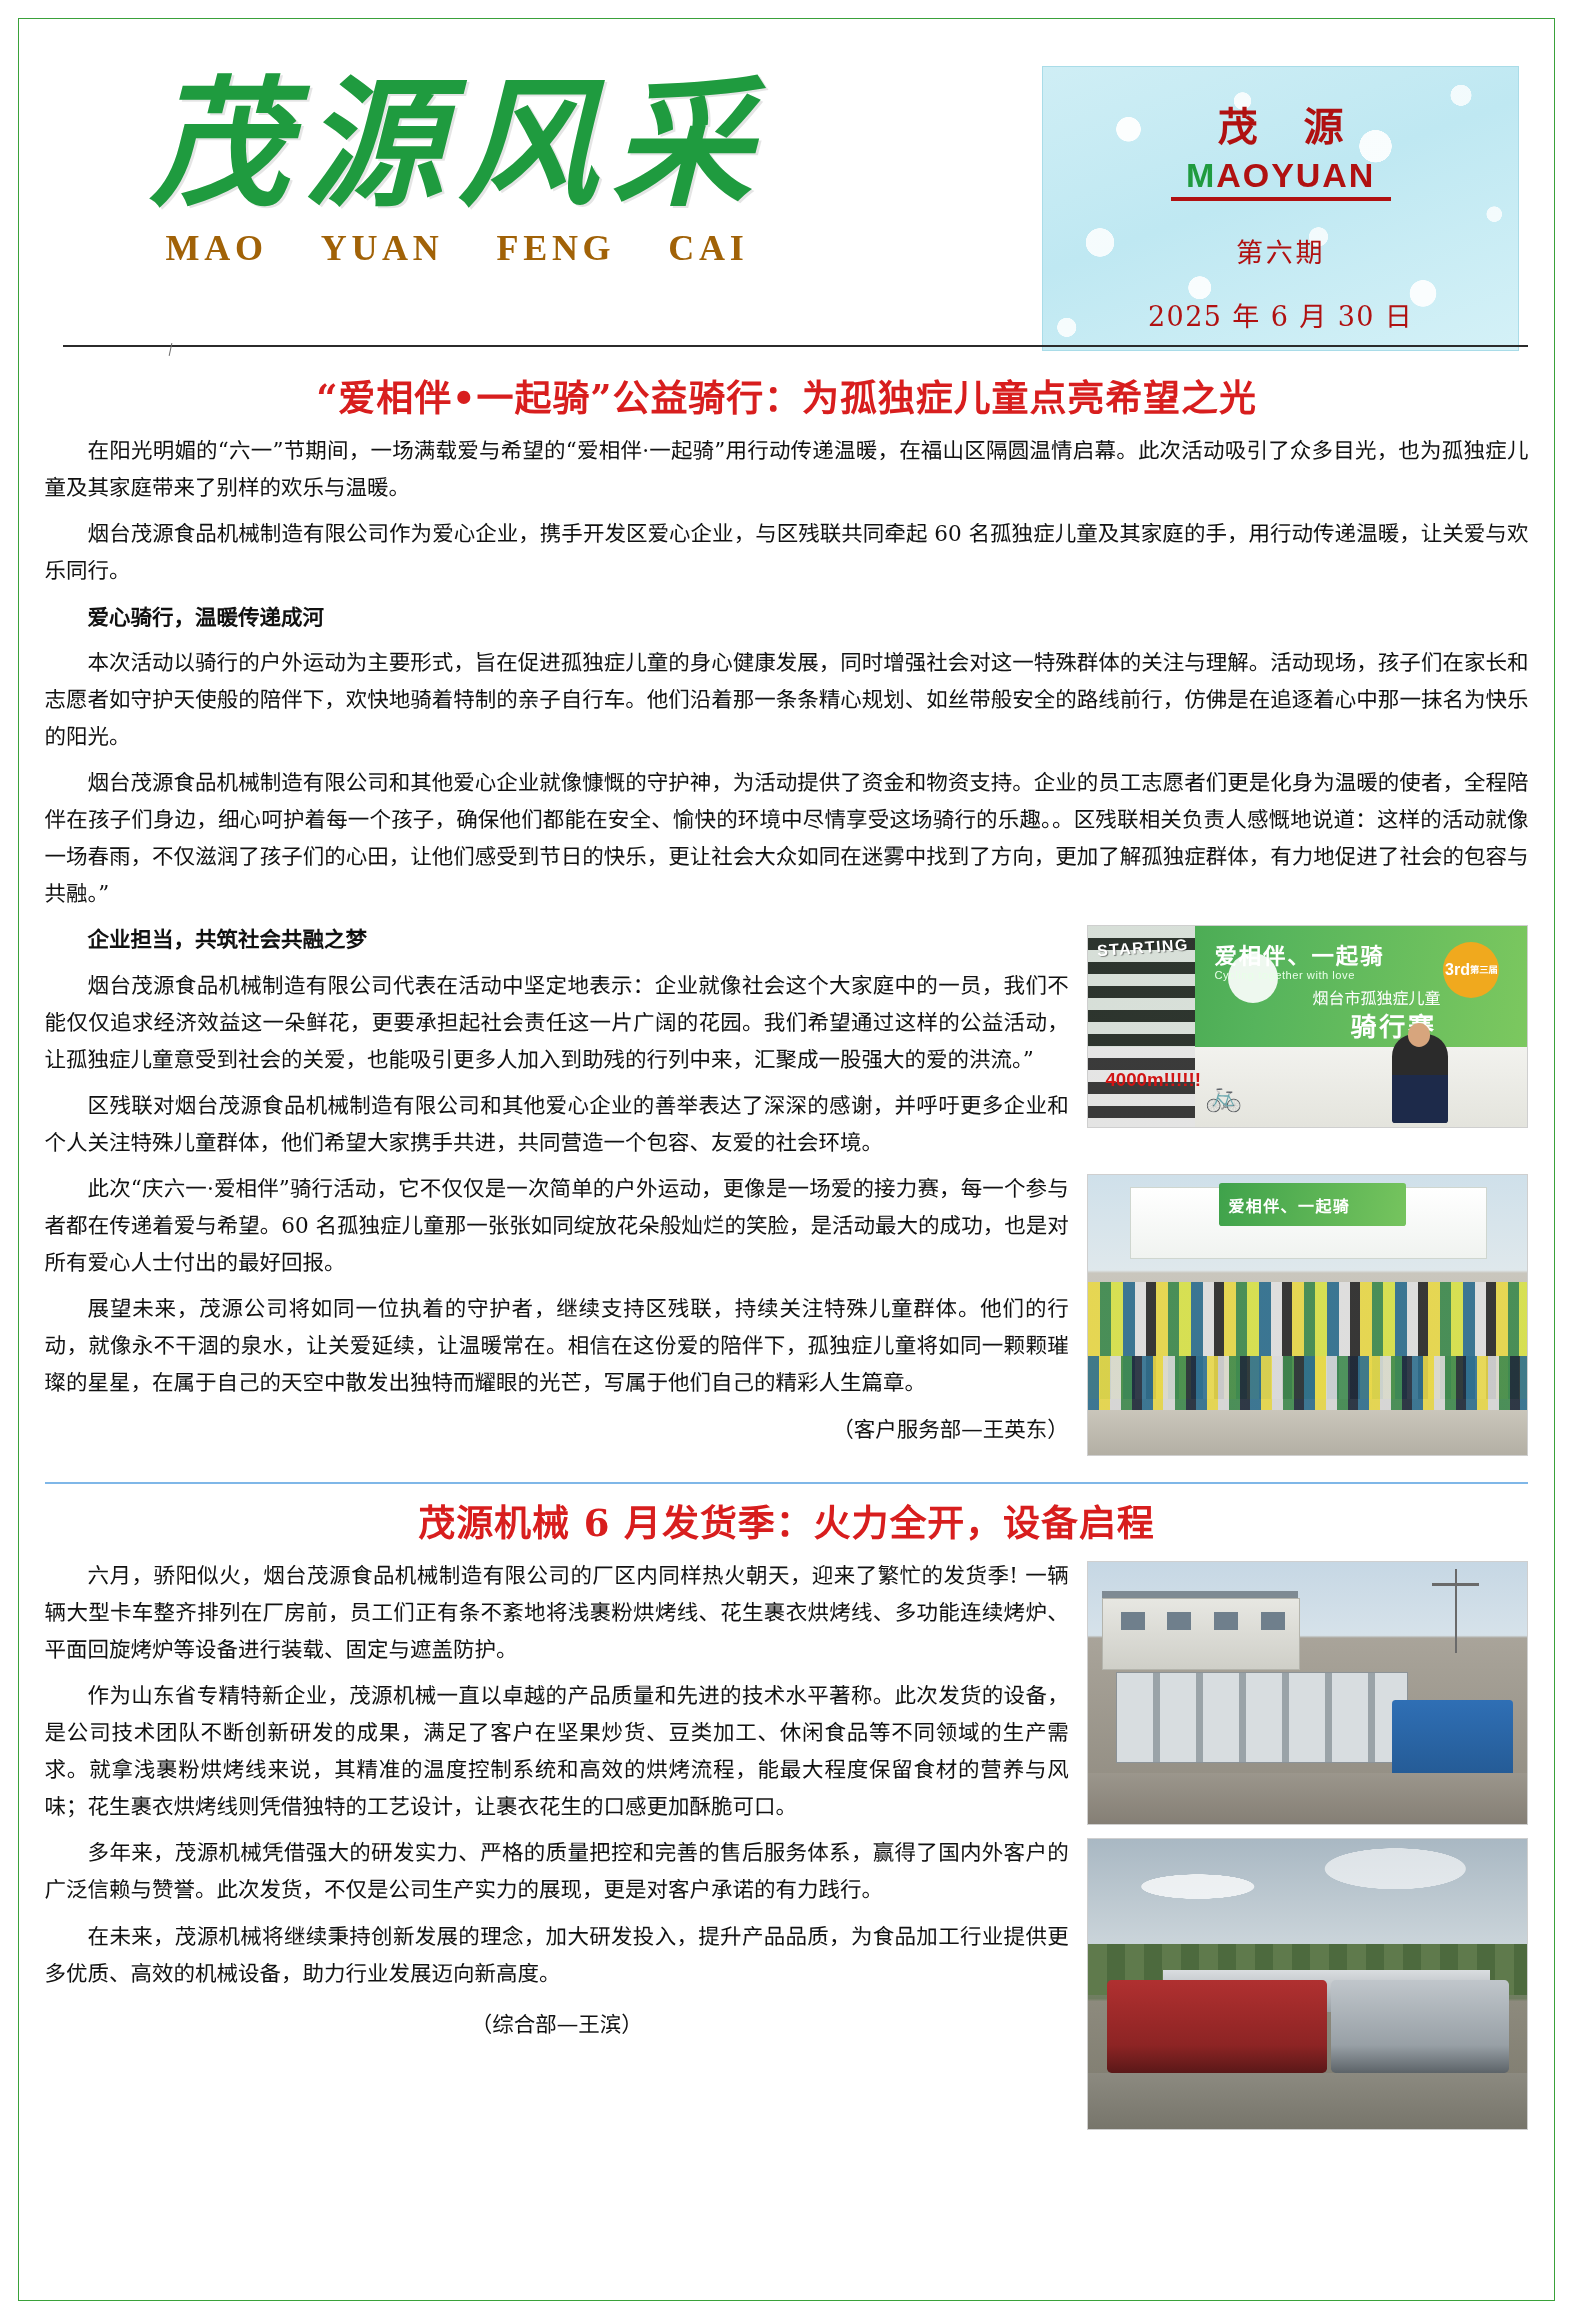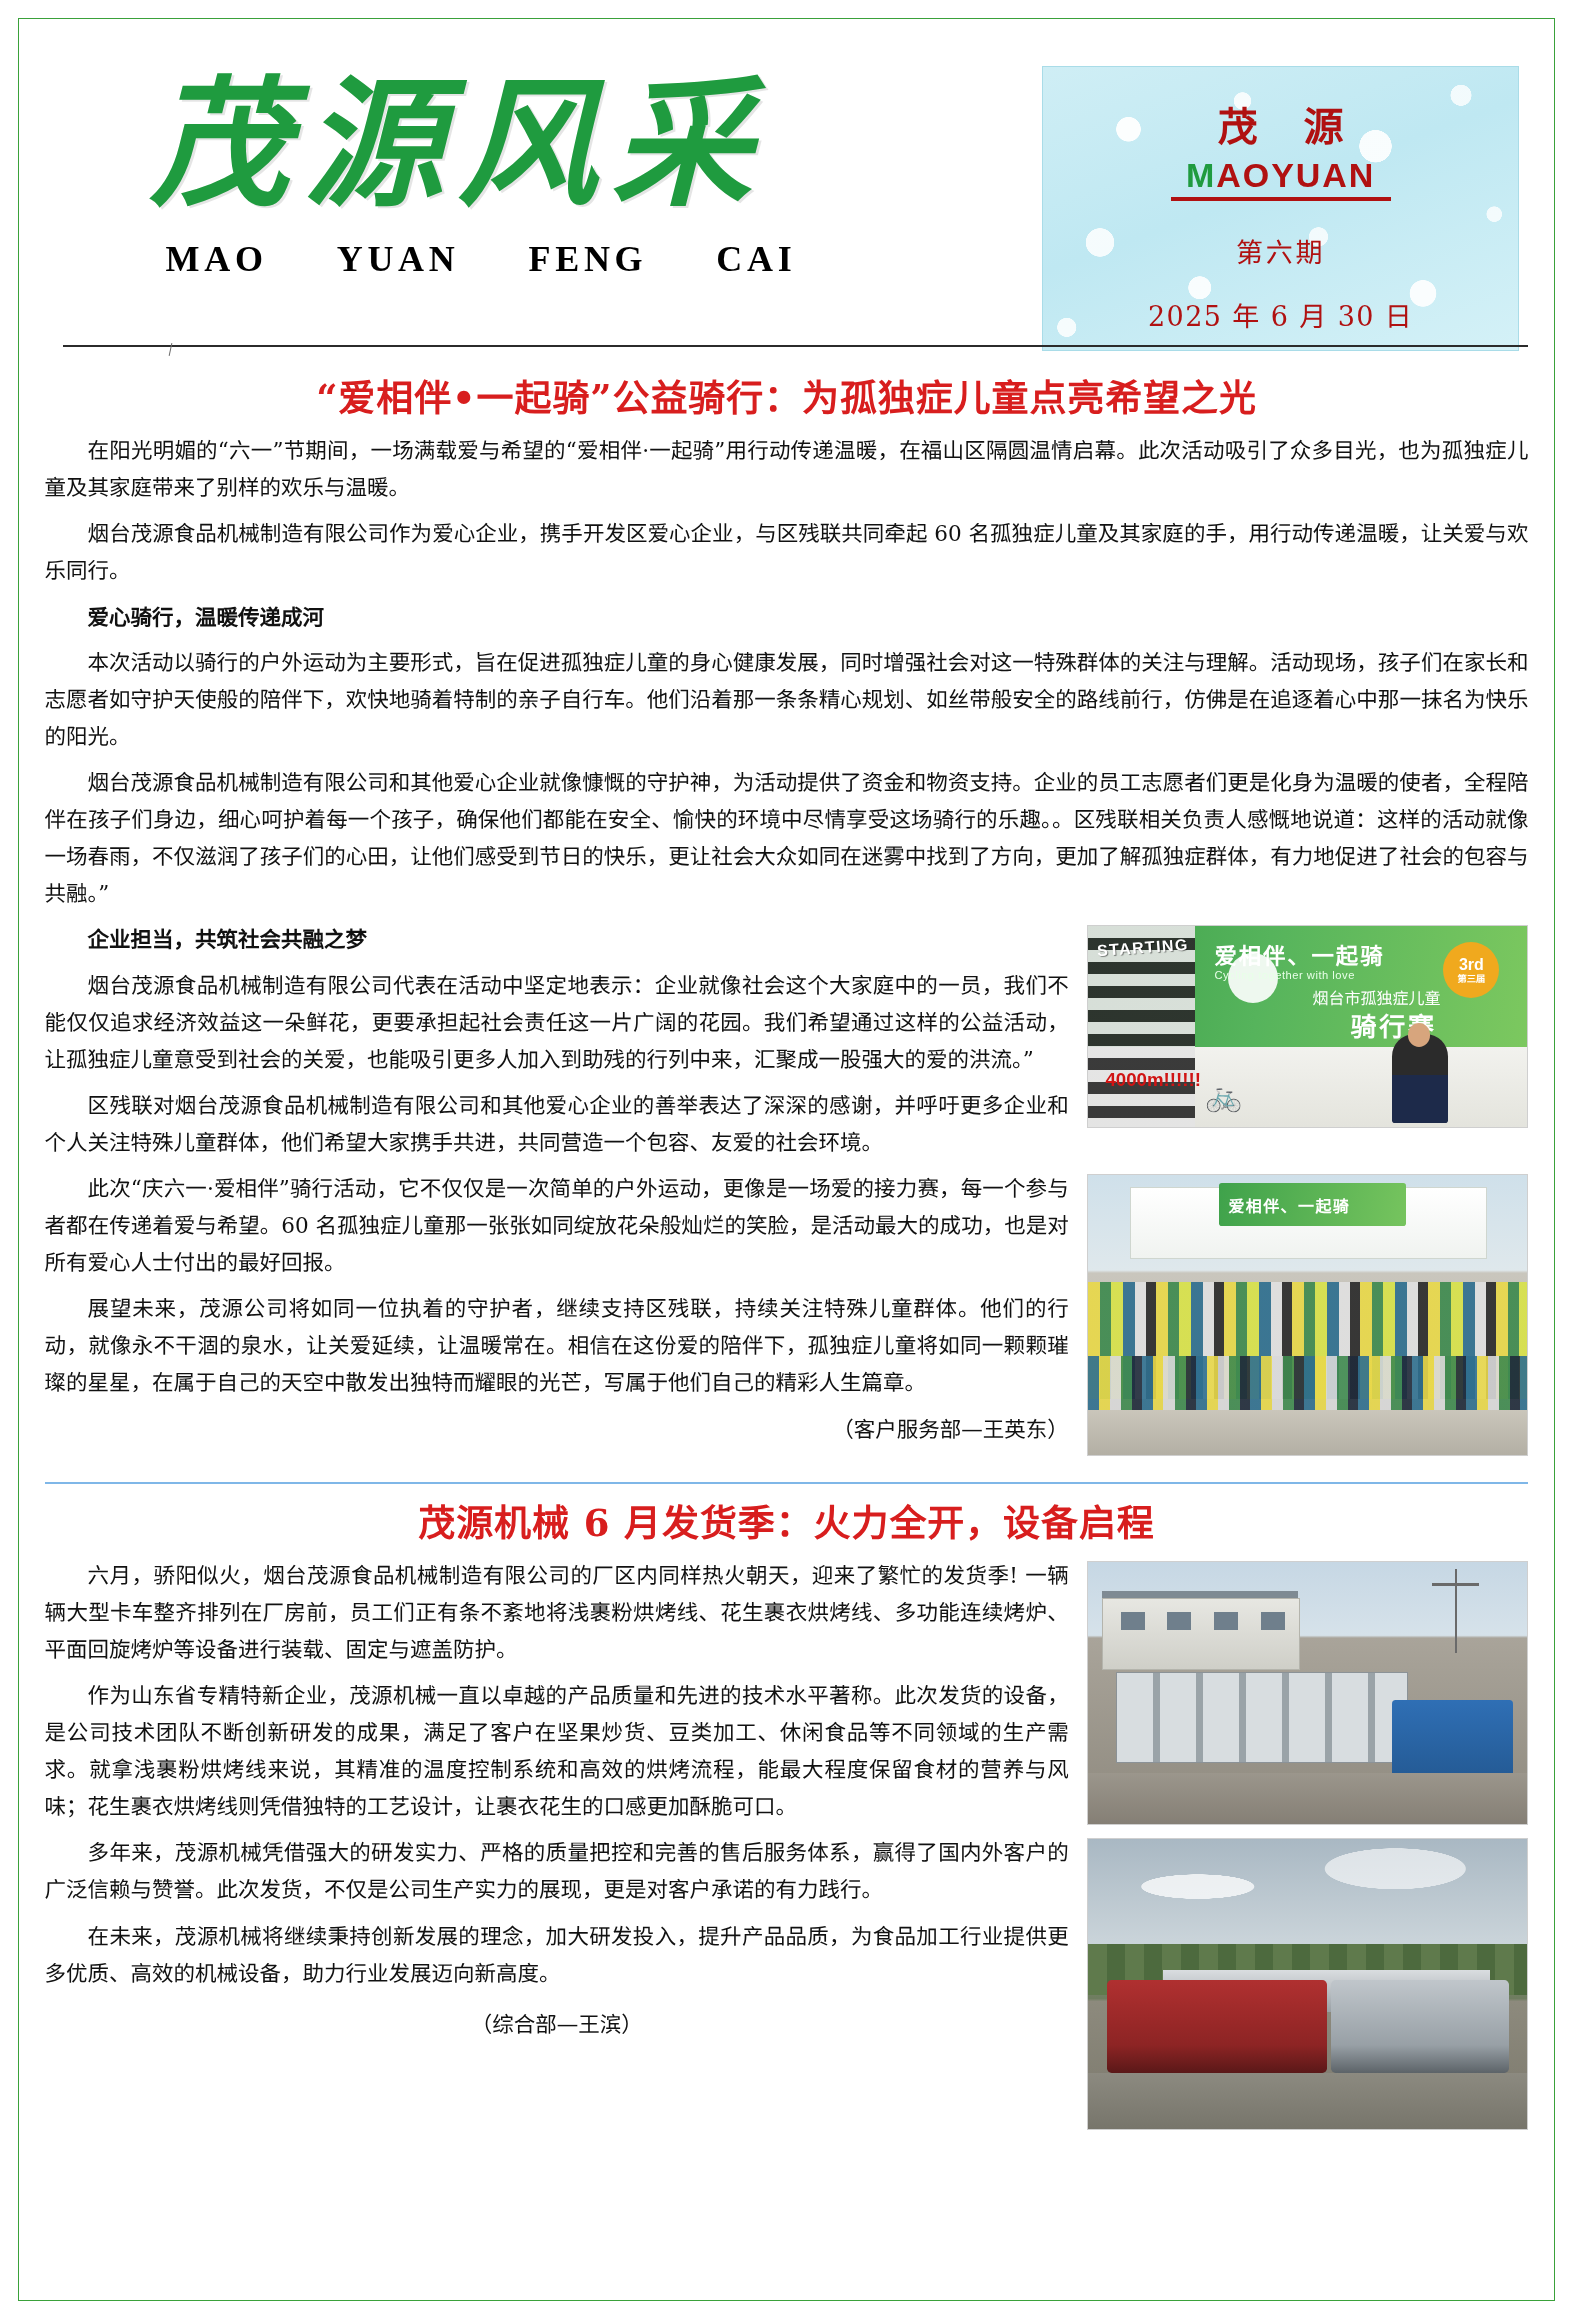--- a/index.html
+++ b/index.html
@@ -50,28 +50,28 @@
     line-height: 1.0;
     font-weight: bold;
     font-style: italic;
     color: #1f9b3f;
     letter-spacing: 14px;
     white-space: nowrap;
     text-shadow: 2.3px 2.3px 0 rgba(0,0,0,0.10);
     margin-left: 12px;
   }
   .logo-py {
-    margin-top: 24px;
+    margin-top: 13px;
     font-family: "Liberation Serif", serif;
     font-size: 36px;
     font-weight: bold;
-    color: #000000;
+    color: #a16207;
     letter-spacing: 4.7px;
     display: flex;
-    gap: 69px;
+    gap: 53px;
     padding-left: 28px;
   }
   .issue-box {
     position: absolute;
     right: 9.3px;
     top: 34px;
     width: 477px;
     height: 285px;
     background:
       radial-gradient(circle at 18% 22%, rgba(255,255,255,0.95) 0 12px, rgba(255,255,255,0) 12.6px),
@@ -256,21 +256,21 @@
     position: absolute; left: 262px; top: 79px;
     font-family: "DejaVu Serif", serif; font-weight: bold;
     font-size: 26px; color: #ffffff; letter-spacing: 2.8px;
   }
   .pb-3rd {
     position: absolute; right: 28px; top: 16px;
     width: 56px; height: 56px; border-radius: 50%;
     background: #f0a91e; color: #fff;
     font-family: "Liberation Sans", sans-serif; font-weight: bold;
     font-size: 16px; display: flex; align-items: center; justify-content: center;
-    flex-direction: column; line-height: 1.1;
+    flex-direction: row; line-height: 1.1;
   }
   .pb-4000 {
     position: absolute; left: 17px; bottom: 31px;
     font-family: "Liberation Sans", sans-serif; font-weight: bold;
     font-size: 18.7px; color: #d01414;
   }
   .pb-circle {
     position: absolute; left: 140px; top: 27px;
     width: 50px; height: 50px; border-radius: 50%;
     background: #ffffff; opacity: .9;

